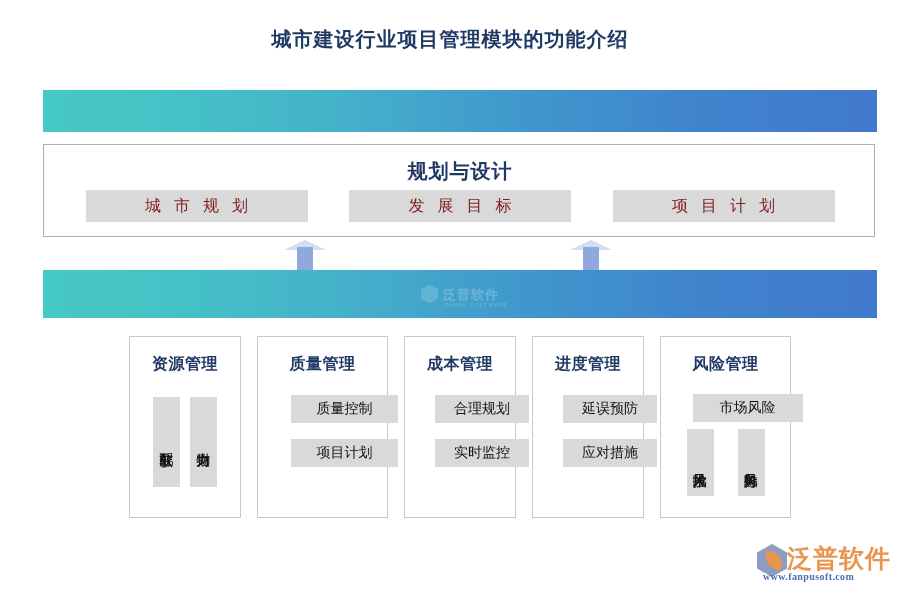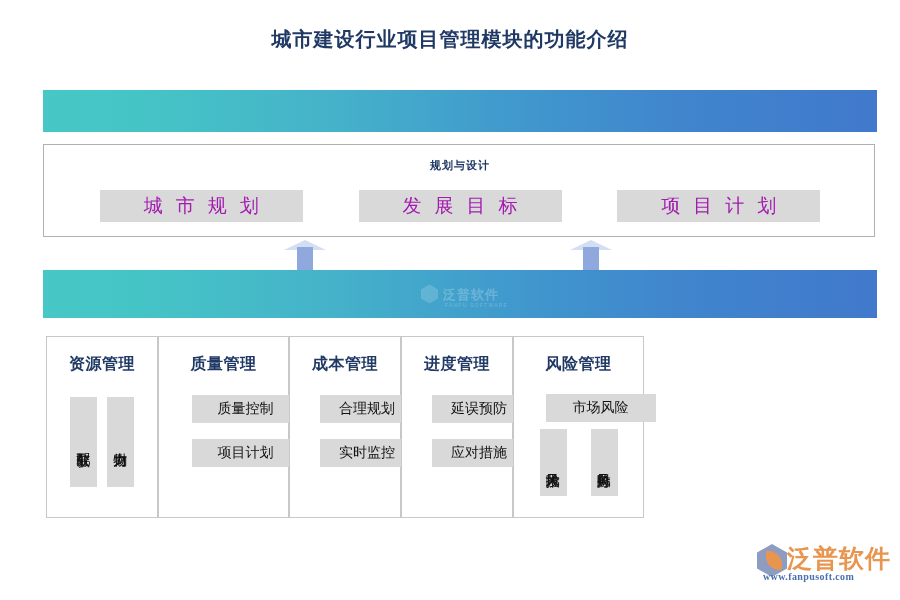--- a/index.html
+++ b/index.html
@@ -103,44 +103,44 @@
     background: #ffffff;
     box-sizing: border-box;
   }
   .planning-title {
     position: absolute;
     left: 0;
     top: 13px;
     width: 832px;
     text-align: center;
     font-family: "Liberation Serif", "DejaVu Serif", serif;
-    font-size: 11px;
+    font-size: 20px;
     font-weight: bold;
     color: #1f3864;
     letter-spacing: 1px;
   }
   .planning-chips {
     position: absolute;
     left: 0;
     top: 45px;
     width: 832px;
     display: flex;
     justify-content: space-evenly;
     align-items: center;
   }
   .planning-chip {
-    width: 203px;
+    width: 222px;
     height: 32px;
     background: #d9d9d9;
     display: flex;
     align-items: center;
     justify-content: center;
     font-family: "Liberation Sans", "DejaVu Sans", sans-serif;
-    font-size: 19px;
-    color: #a21caf;
+    font-size: 16px;
+    color: #7f1d1d;
     letter-spacing: 13px;
     text-indent: 13px;
     box-sizing: border-box;
   }
 
   
   .up-arrow {
     position: absolute;
     width: 42px;
     height: 33px;
@@ -167,21 +167,22 @@
   .arrow-right { left: 570px; top: 240px; }
 
   
   .cards-row {
     position: absolute;
     left: 46px;
     top: 336px;
     width: 828px;
     height: 182px;
     display: flex;
-    justify-content: flex-start;
+    justify-content: center;
+    gap: 16px;
   }
   .card {
     width: 112px;
     height: 182px;
     border: 1px solid #c8c8c8;
     background: #ffffff;
     box-sizing: border-box;
     position: relative;
   }
   .card.wide { width: 131px; }

